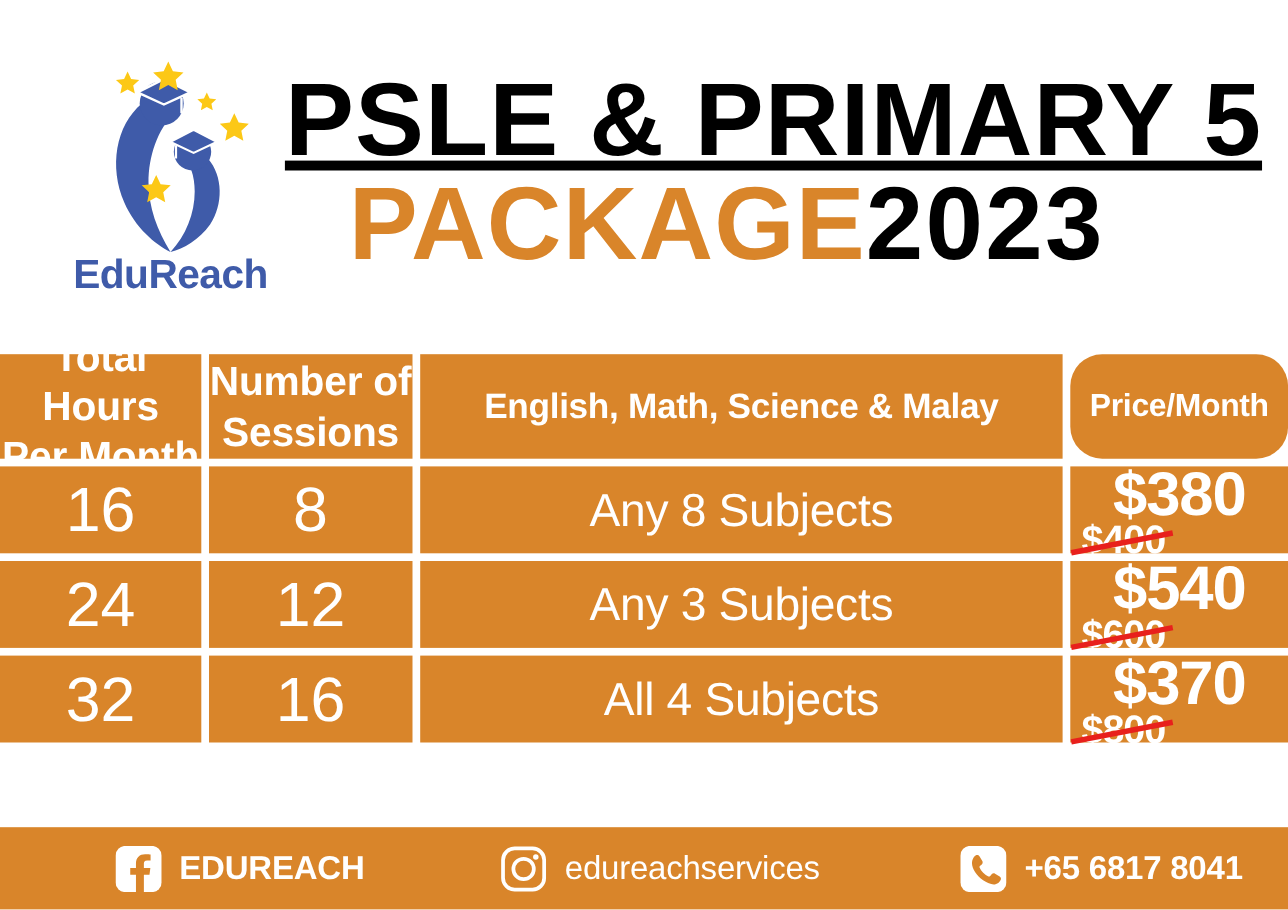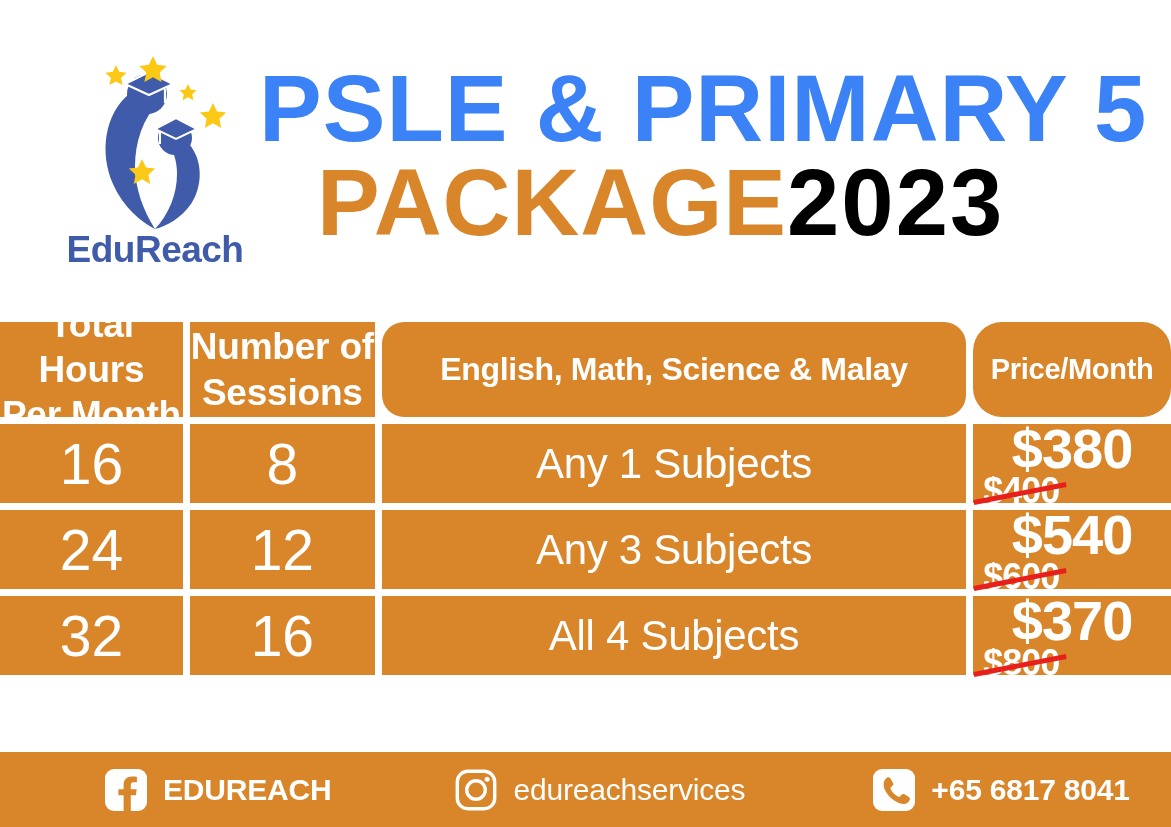--- a/index.html
+++ b/index.html
@@ -64,23 +64,24 @@
     width: 900px;
   }
   .headline-line {
     line-height: 0.92;
     white-space: nowrap;
     font-weight: bold;
     letter-spacing: 1px;
   }
   .headline-l1 {
     font-size: 94px;
-    color: #3b82f6;
+    color: #000000;
     text-align: left;
     padding-left: 4px;
+    text-decoration: underline;
   }
   .headline-l2 {
     font-size: 94px;
     text-align: left;
     padding-left: 62px;
     margin-top: 8px;
   }
   .hl-package { color: #D9852A; }
   .hl-year    { color: #000000; letter-spacing: 2px; }
 
@@ -118,21 +119,20 @@
   .row-head .c-sessions {
     font-size: 37px;
     font-weight: bold;
     line-height: 1.22;
     letter-spacing: -0.2px;
   }
   .row-head .c-subjects {
     font-size: 32px;
     font-weight: bold;
     letter-spacing: -0.3px;
-    border-radius: 22px;
   }
   .row-head .c-price {
     font-size: 29px;
     font-weight: bold;
     letter-spacing: -0.3px;
     border-radius: 29px;
   }
 
   .row-data .cell { height: 79px; }
   .row-data .c-hours,
@@ -273,21 +273,21 @@
           <div>Sessions</div>
         </div>
       </div>
       <div class="cell c-subjects">English, Math, Science &amp; Malay</div>
       <div class="cell c-price">Price/Month</div>
     </div>
 
     <div class="row row-data">
       <div class="cell c-hours">16</div>
       <div class="cell c-sessions">8</div>
-      <div class="cell c-subjects">Any 1 Subjects</div>
+      <div class="cell c-subjects">Any 8 Subjects</div>
       <div class="cell c-price price-cell">
         <div class="price-new">$380</div>
         <div class="price-old-wrap">
           <span class="price-old">$400</span>
           <span class="strike"></span>
         </div>
       </div>
     </div>
 
     <div class="row row-data">

